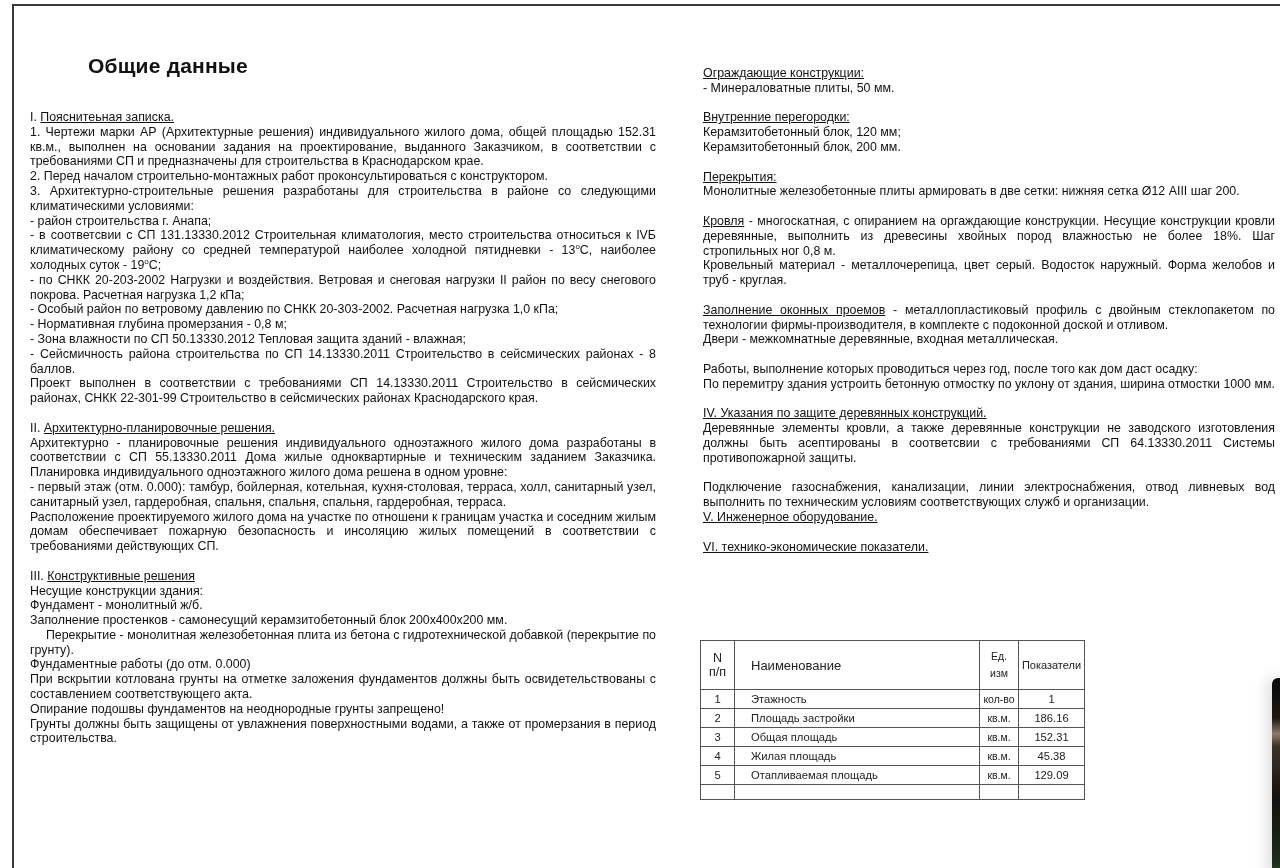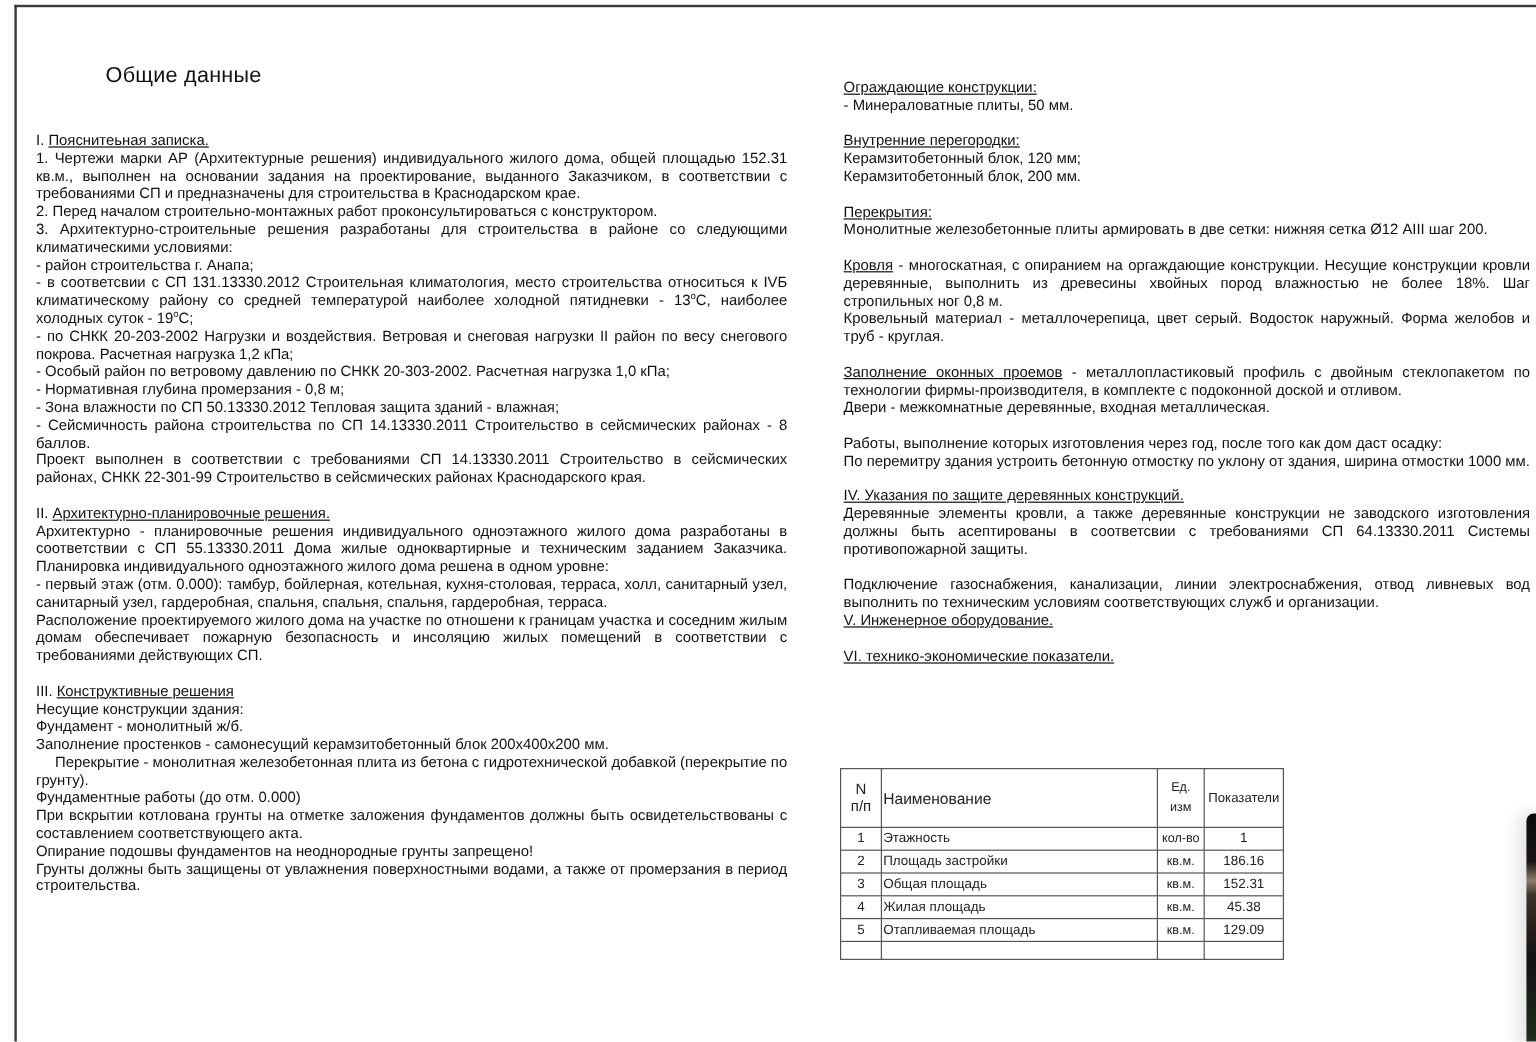--- a/index.html
+++ b/index.html
@@ -8,38 +8,38 @@
     background: #ffffff; color: #111;
     font-family: "Liberation Sans", "DejaVu Sans", sans-serif;
   }
   .sheet-border {
     position: absolute; left: 12px; top: 4px; width: 1290px; height: 900px;
     border-left: 2px solid #3a3a3a; border-top: 2px solid #3a3a3a;
     box-sizing: border-box;
   }
   .title {
     position: absolute; left: 88px; top: 40px;
-    font-size: 18px; font-weight: normal; letter-spacing: 0.2px;
+    font-size: 21px; font-weight: bold; letter-spacing: 0.2px;
   }
   .col { position: absolute; font-size: 12.4px; line-height: 14.8px; }
   .col-left { left: 30px; top: 66px; width: 626px; margin-top: 44px; }
   .col-right { left: 703px; top: 66px; width: 572px; }
   .p { margin: 0; text-align: justify; text-align-last: left; }
   .p.nojust { text-align: right; }
   .gap { height: 14.8px; }
   .u { text-decoration: underline; }
   sup { font-size: 8px; line-height: 0; }
 
   .tbl {
     position: absolute; left: 700px; top: 640px;
     border-collapse: collapse; font-size: 11.2px; color: #222;
   }
   .tbl td, .tbl th { border: 1px solid #555; padding: 0; font-weight: normal; }
   .tbl .c1 { width: 33px; text-align: center; }
-  .tbl .c2 { width: 228px; text-align: left; padding-left: 1px; }
+  .tbl .c2 { width: 228px; text-align: left; padding-left: 16px; }
   .tbl .c3 { width: 38px; text-align: center; font-size: 10.5px; }
   .tbl .c4 { width: 65px; text-align: center; }
   .tbl thead th { height: 48px; }
   .tbl thead .c1 { font-size: 12.5px; line-height: 14px; }
   .tbl thead .c2 { font-size: 13px; }
   .tbl thead .c3 { font-size: 10.5px; line-height: 17px; }
   .tbl thead .c4 { font-size: 11px; }
   .tbl tbody td { height: 18px; }
   .tbl tbody tr.first td { border-top: 1px solid #555; }
   .tbl tbody tr.empty td { height: 14px; }
@@ -98,21 +98,21 @@
   <div class="gap"></div>
   <p class="p u">Перекрытия:</p>
   <p class="p">Монолитные железобетонные плиты армировать в две сетки: нижняя сетка Ø12 АIII шаг 200.</p>
   <div class="gap"></div>
   <p class="p"><span class="u">Кровля</span><span> - многоскатная, с опиранием на оргаждающие конструкции. Несущие конструкции кровли деревянные, выполнить из древесины хвойных пород влажностью не более 18%. Шаг стропильных ног 0,8 м.</span></p>
   <p class="p">Кровельный материал - металлочерепица, цвет серый. Водосток наружный. Форма желобов и труб - круглая.</p>
   <div class="gap"></div>
   <p class="p"><span class="u">Заполнение оконных проемов</span><span> - металлопластиковый профиль с двойным стеклопакетом по технологии фирмы-производителя, в комплекте с подоконной доской и отливом.</span></p>
   <p class="p">Двери - межкомнатные деревянные, входная металлическая.</p>
   <div class="gap"></div>
-  <p class="p">Работы, выполнение которых изготовления через год, после того как дом даст осадку:</p>
+  <p class="p">Работы, выполнение которых проводиться через год, после того как дом даст осадку:</p>
   <p class="p">По перемитру здания устроить бетонную отмостку по уклону от здания, ширина отмостки 1000 мм.</p>
   <div class="gap"></div>
   <p class="p u">IV. Указания по защите деревянных конструкций.</p>
   <p class="p">Деревянные элементы кровли, а также деревянные конструкции не заводского изготовления должны быть асептированы в соответсвии с требованиями СП 64.13330.2011 Системы противопожарной защиты.</p>
   <div class="gap"></div>
   <p class="p">Подключение газоснабжения, канализации, линии электроснабжения, отвод ливневых вод выполнить по техническим условиям соответствующих служб и организации.</p>
   <p class="p u">V. Инженерное оборудование.</p>
   <div class="gap"></div>
   <p class="p u">VI. технико-экономические показатели.</p>
 </div>

